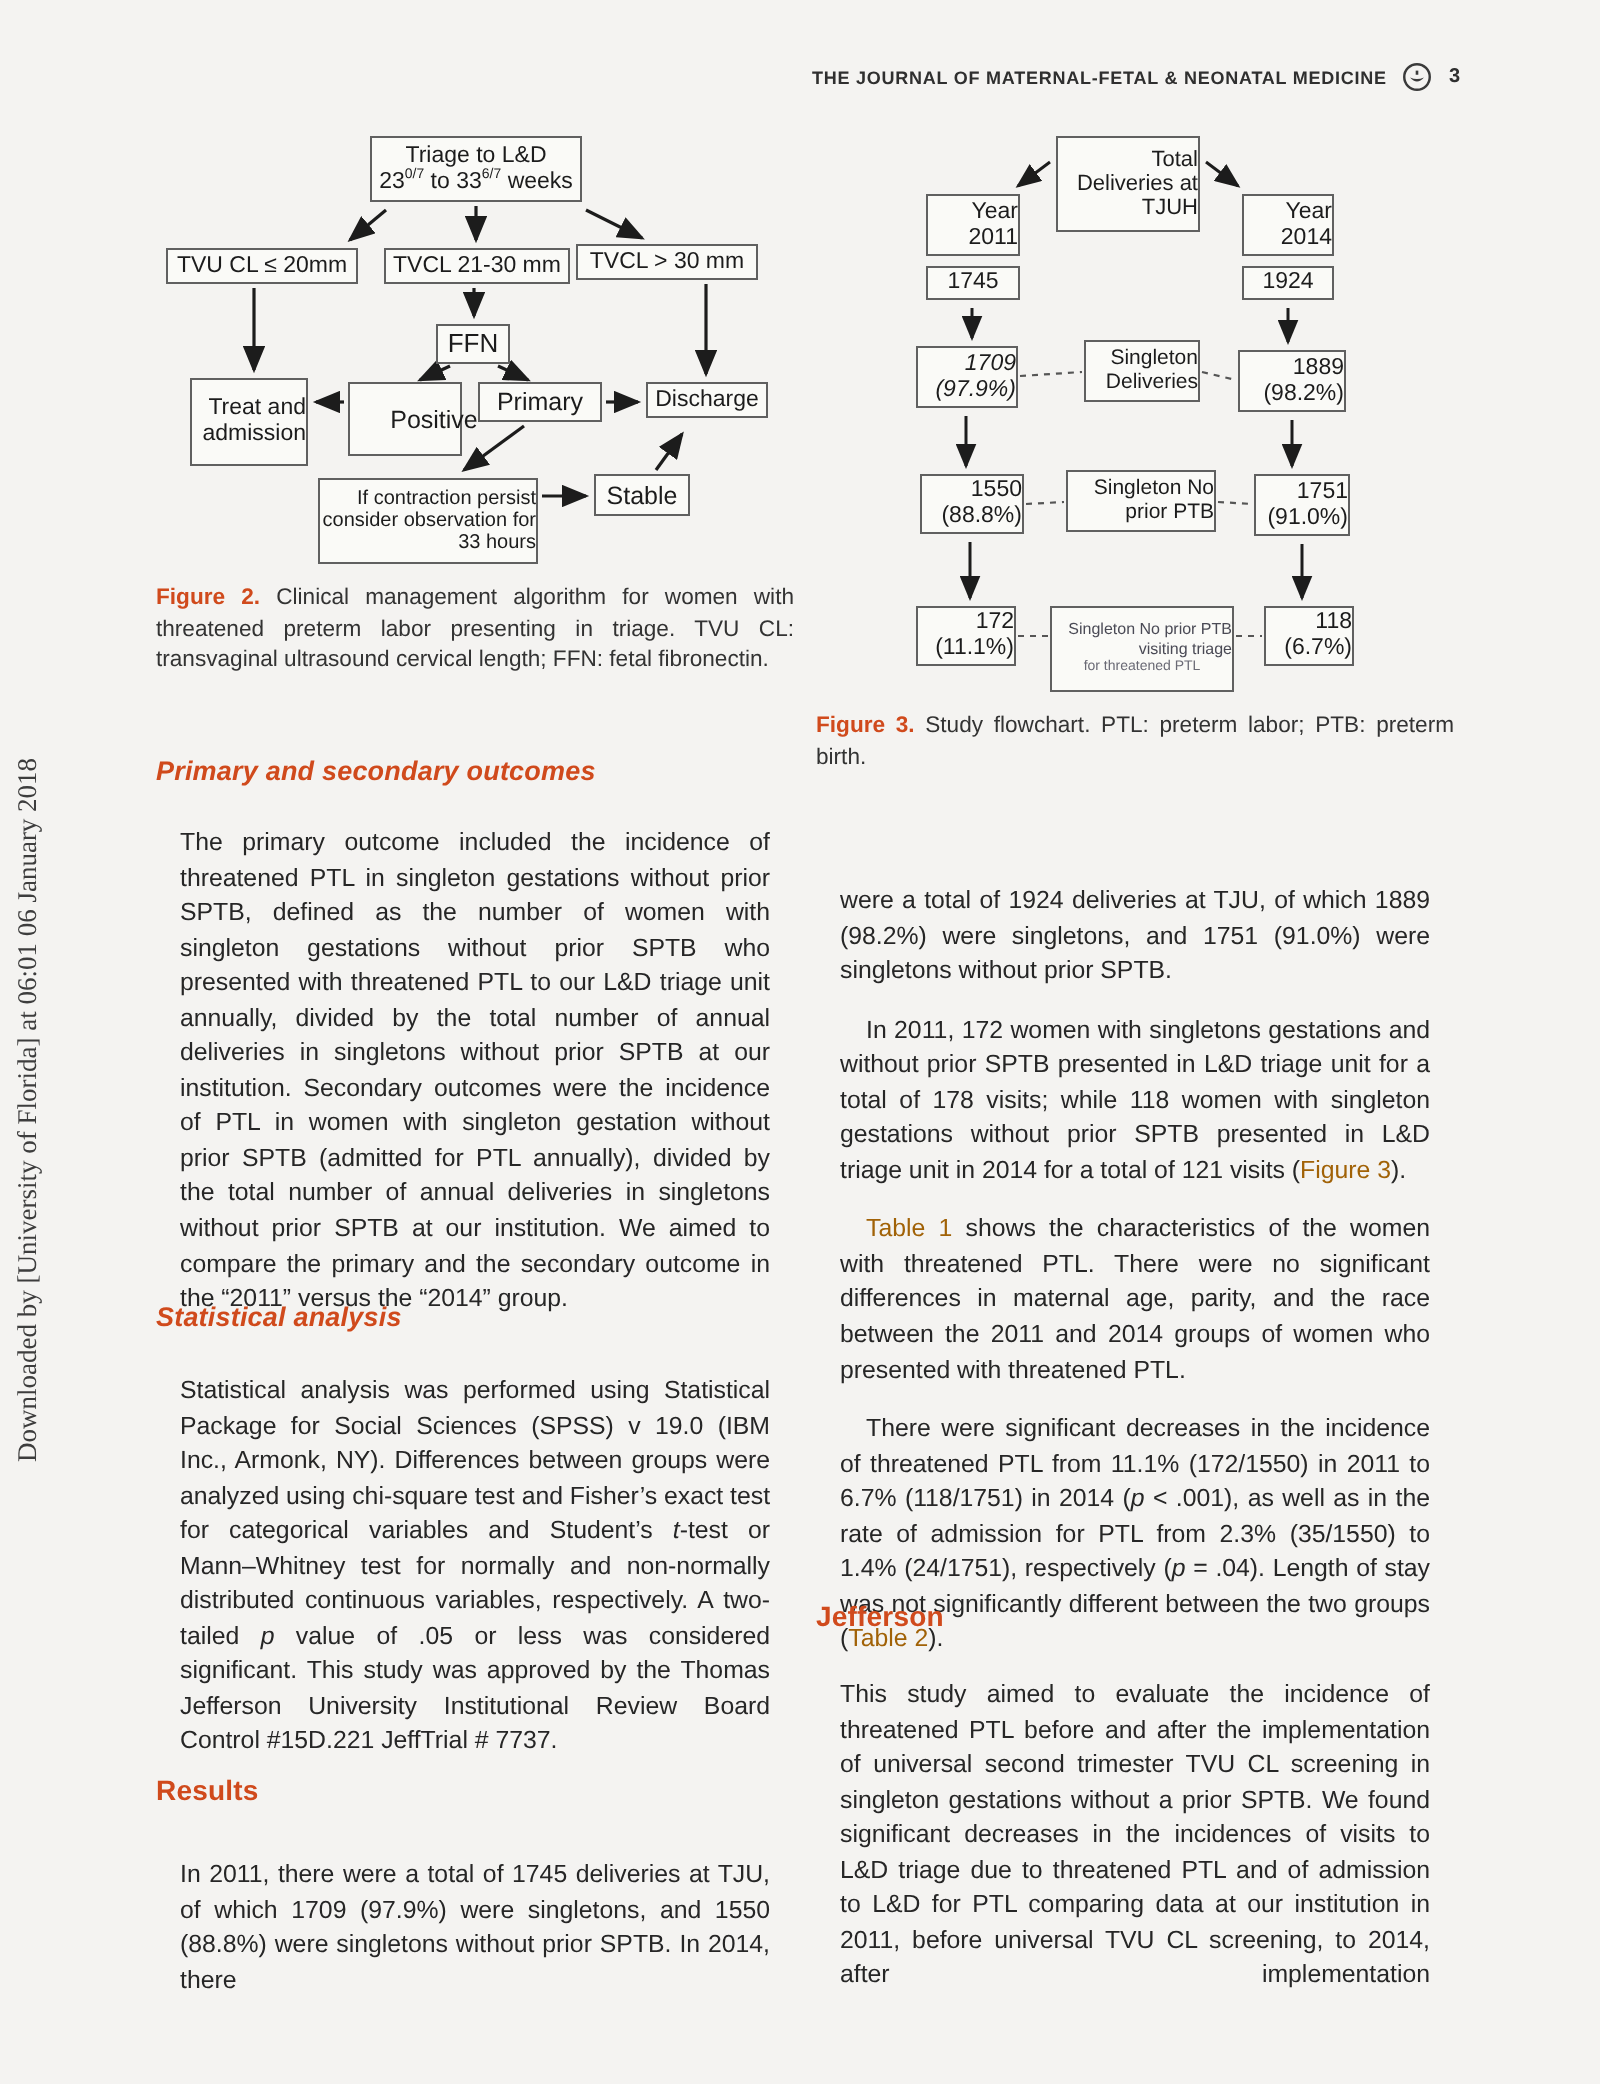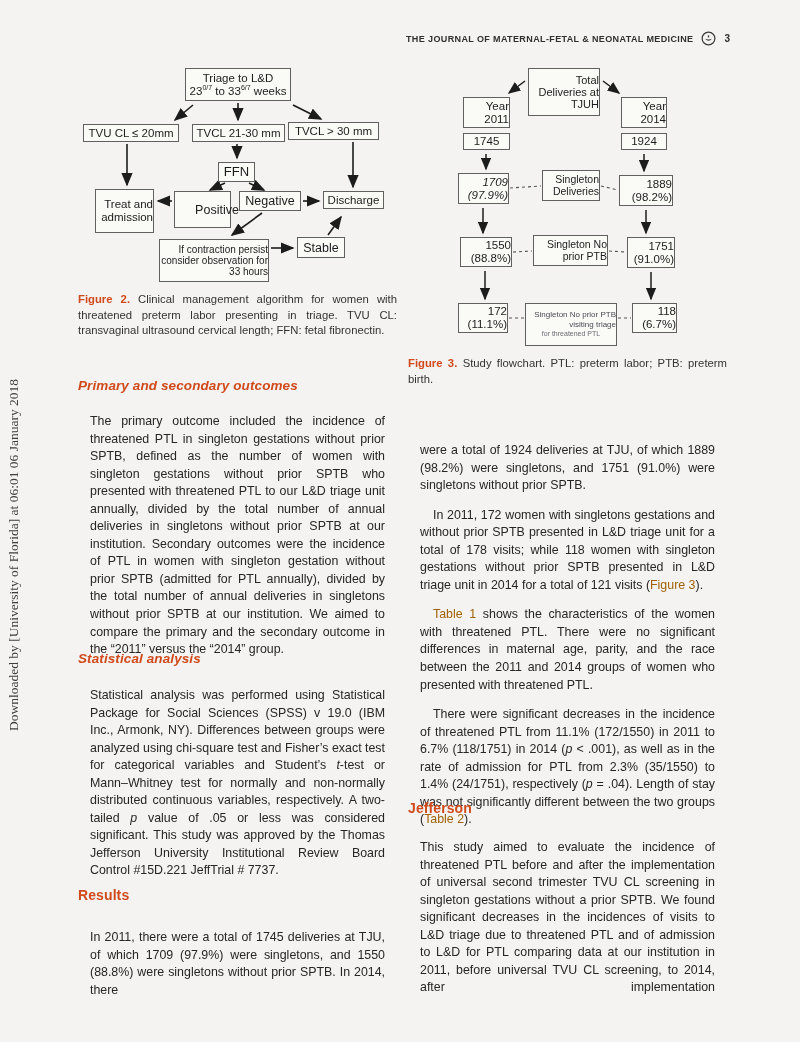--- a/index.html
+++ b/index.html
@@ -137,21 +137,21 @@
     <div class="fnode n-triage">
       <div>Triage to L&amp;D</div>
       <div><span>23</span><sup>0/7</sup><span> to 33</span><sup>6/7</sup><span> weeks</span></div>
     </div>
     <div class="fnode n-tvu">TVU CL ≤ 20mm</div>
     <div class="fnode n-tvcl21">TVCL 21-30 mm</div>
     <div class="fnode n-tvcl30">TVCL &gt; 30 mm</div>
     <div class="fnode n-ffn">FFN</div>
     <div class="fnode n-treat">Treat and admission</div>
     <div class="fnode n-pos">Positive</div>
-    <div class="fnode n-neg">Negative</div>
+    <div class="fnode n-neg">Primary</div>
     <div class="fnode n-dis">Discharge</div>
     <div class="fnode n-obs">If contraction persist consider observation for 33 hours</div>
     <div class="fnode n-stable">Stable</div>
   </div>
 
   <p class="caption" id="fig2-caption">
     <span class="cap-label">Figure 2.</span><span> Clinical management algorithm for women with threatened preterm labor presenting in triage. TVU CL: transvaginal ultrasound cervical length; FFN: fetal fibronectin.</span>
   </p>
 
   <div class="flow" id="fig3-chart">

